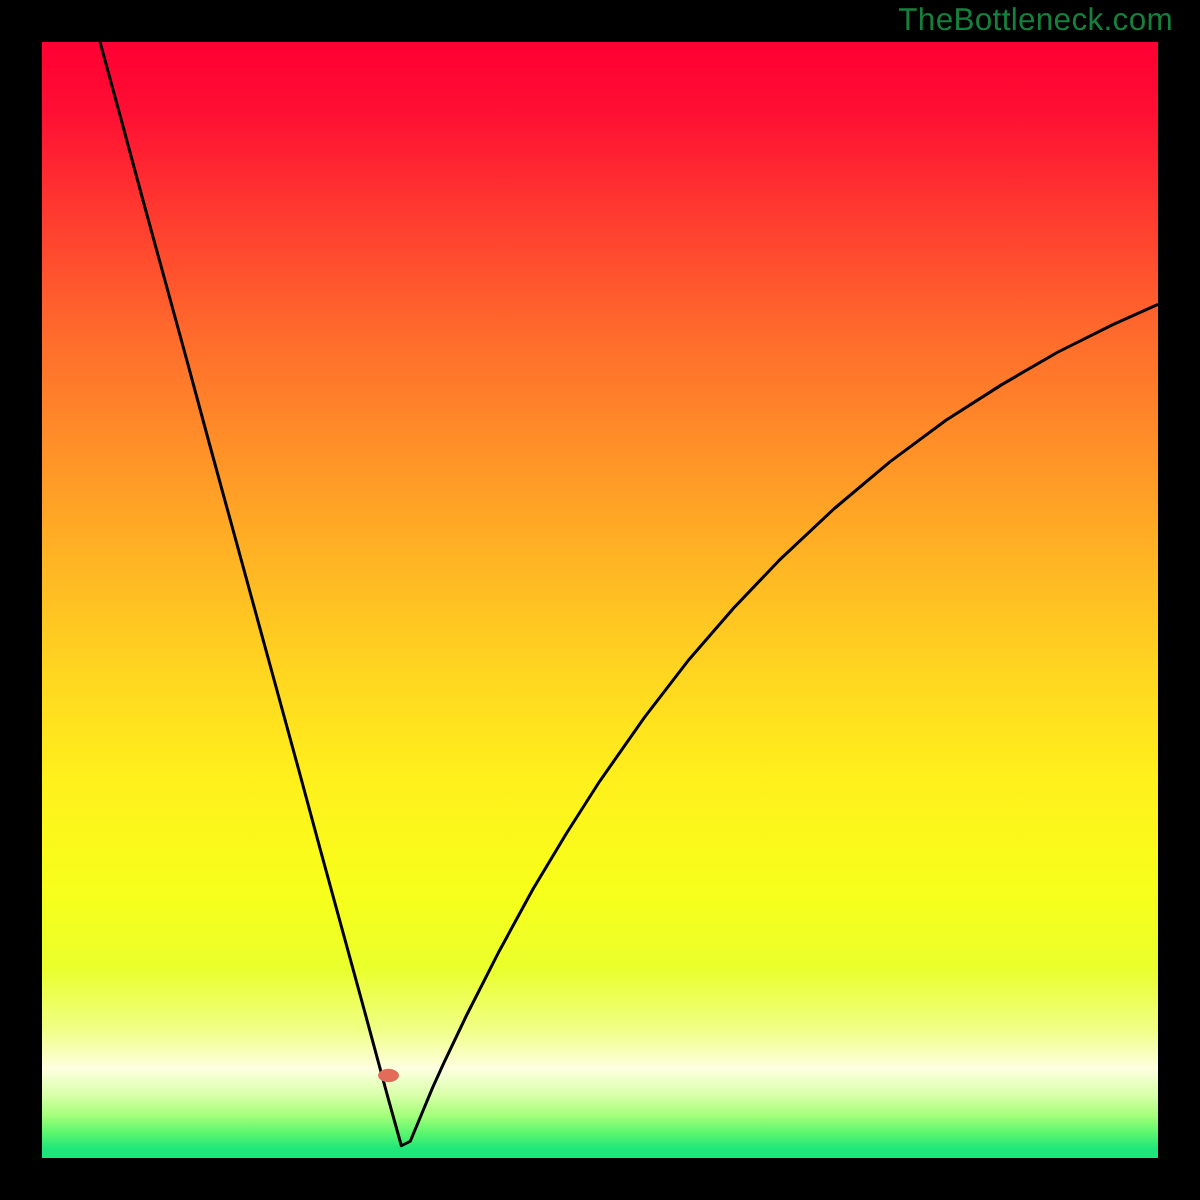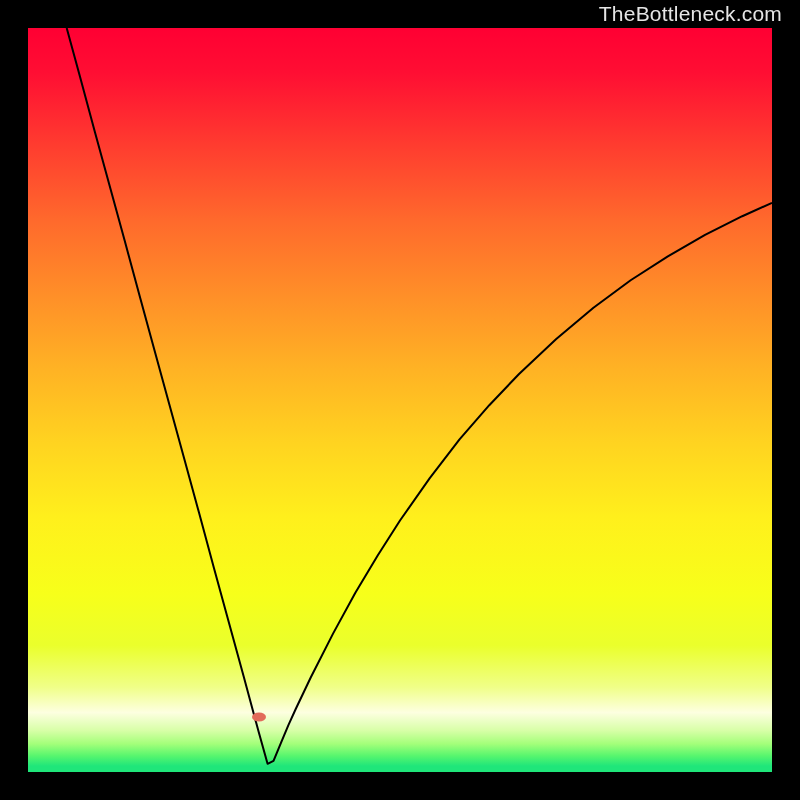--- a/index.html
+++ b/index.html
@@ -17,21 +17,21 @@
     width: 800px;
     height: 800px;
     background: #000000;
   }
   .attribution {
     position: absolute;
     top: 2px;
     right: 18px;
     font-family: Arial, Helvetica, sans-serif;
     font-size: 21px;
-    color: #e5e5e5;
+    color: #15803d;
     letter-spacing: 0.2px;
   }
   svg { display: block; }
 </style>
 </head>
 <body>
 
 <div class="frame">
   <div class="attribution">TheBottleneck.com</div>
   <svg id="chart-svg" width="800" height="800" viewBox="0 0 800 800" style="position: absolute; left: 0px; top: 0px;">

